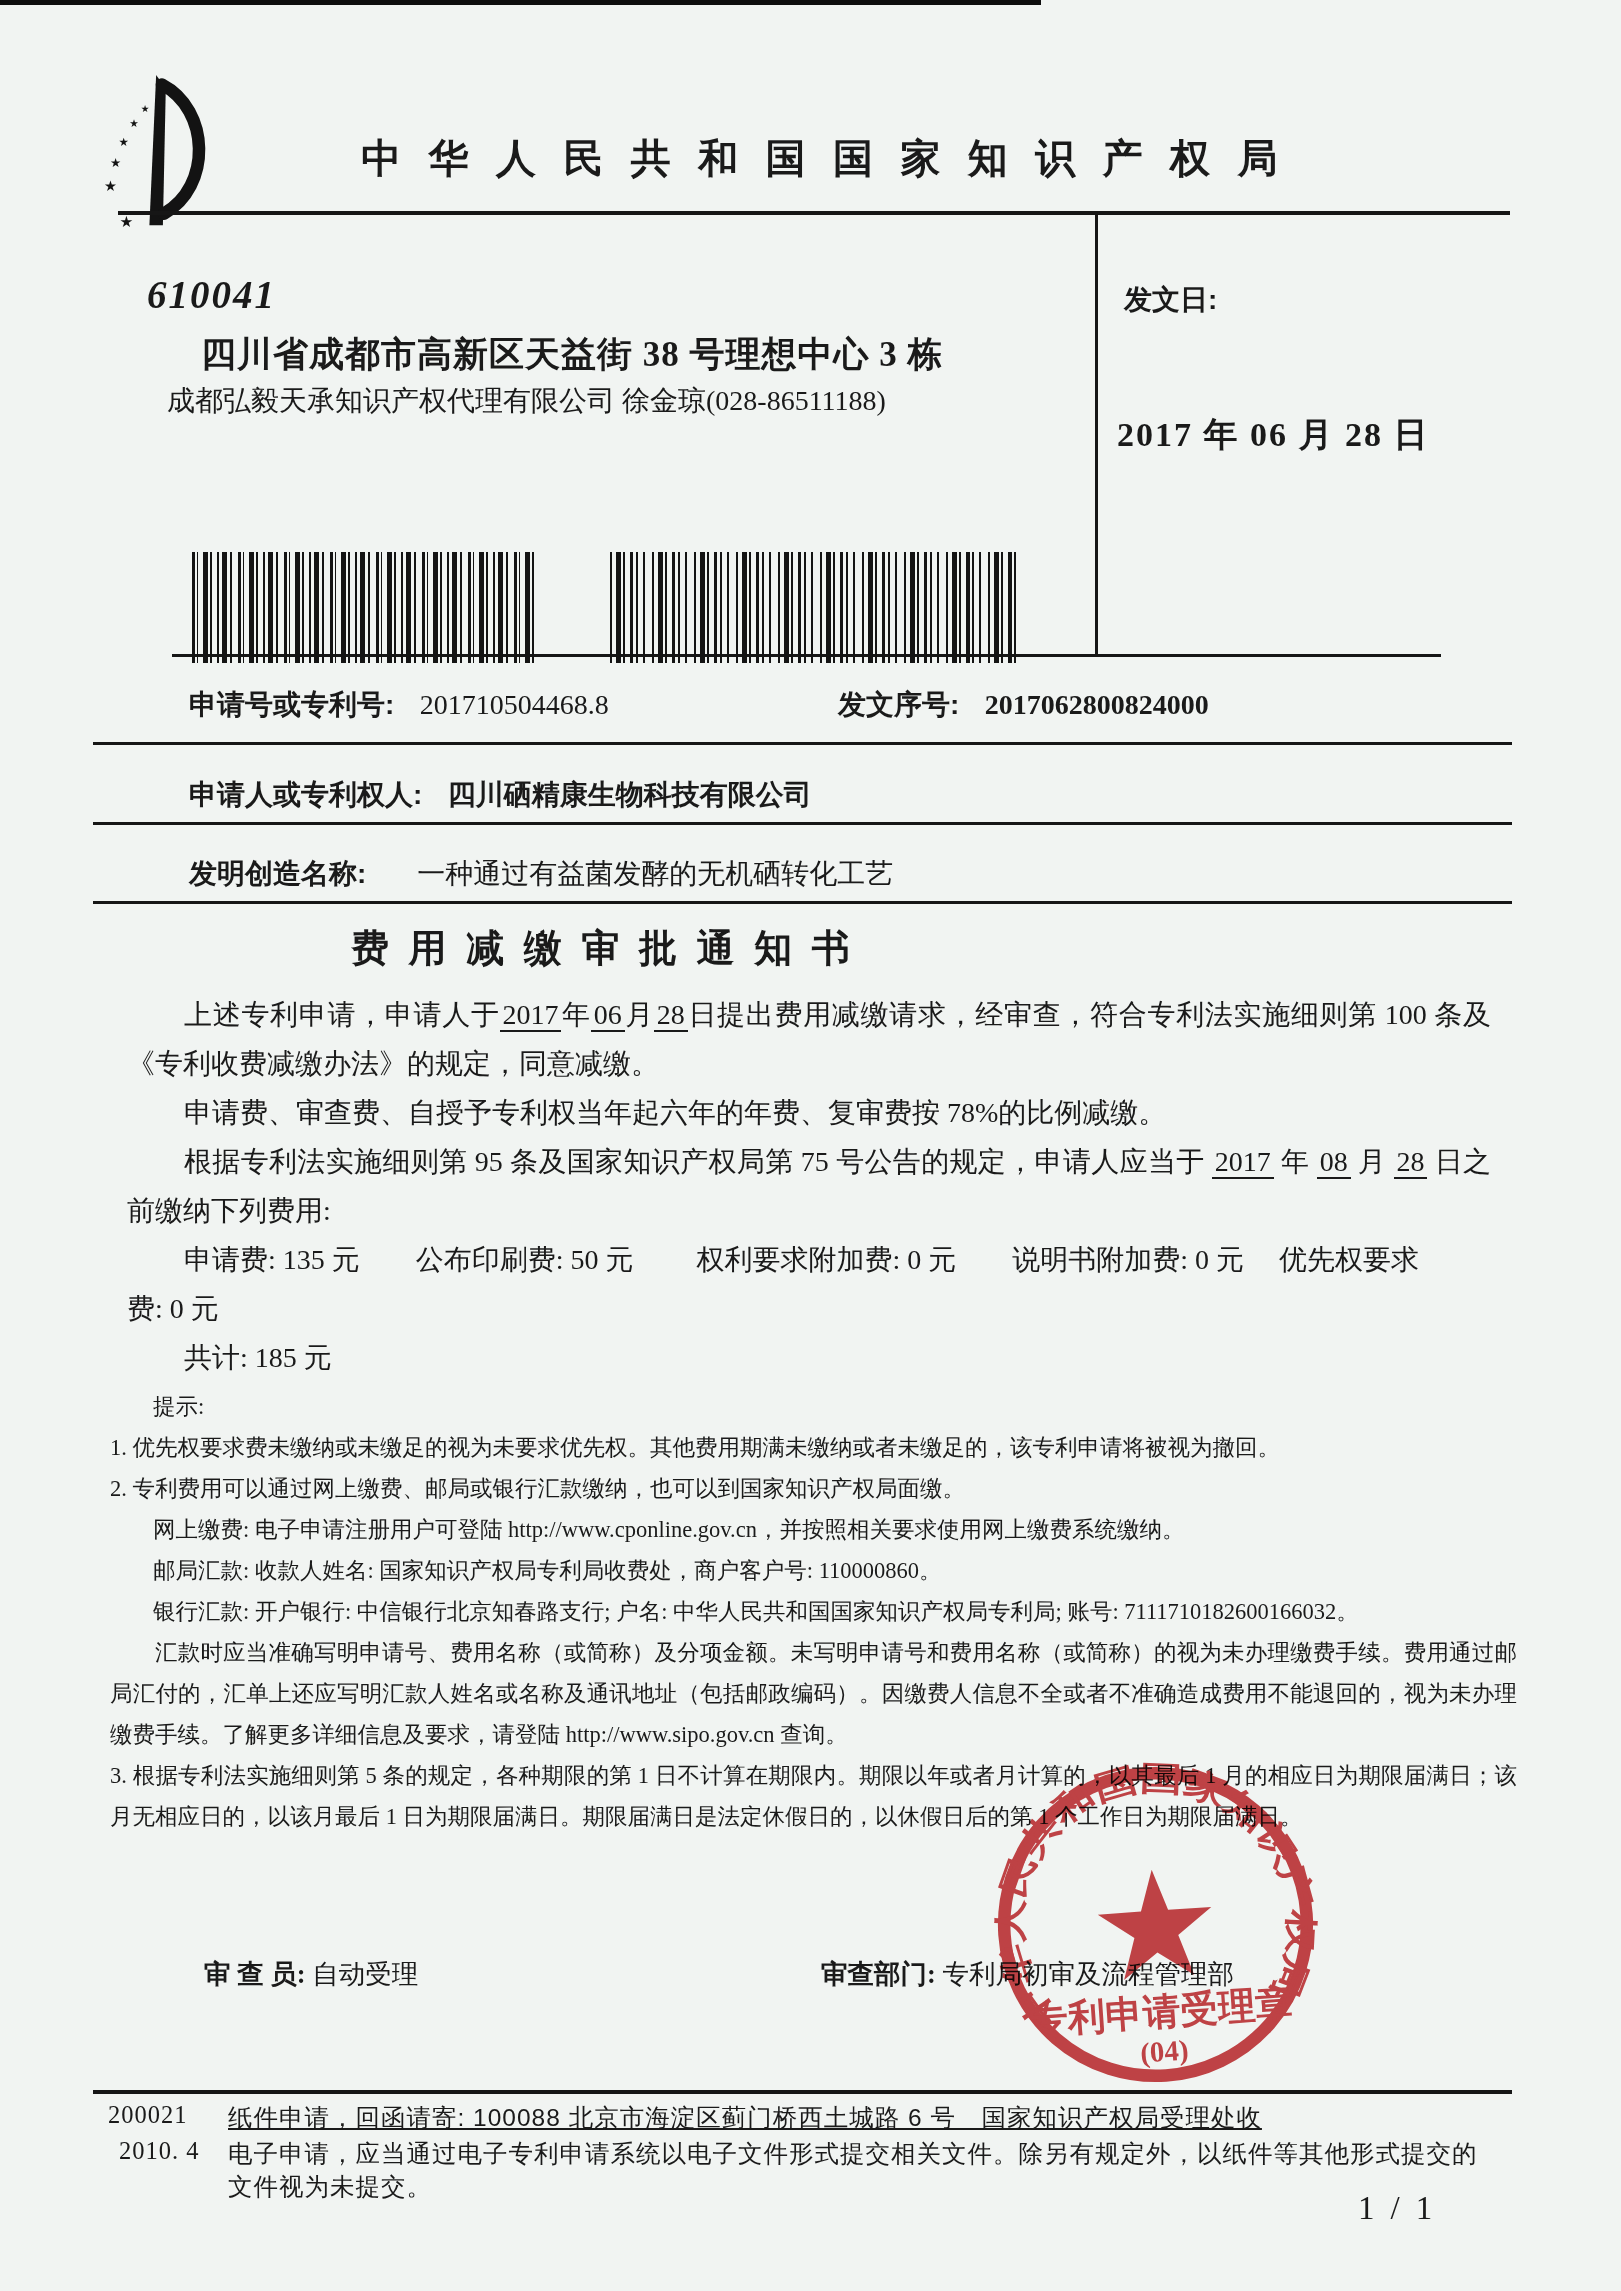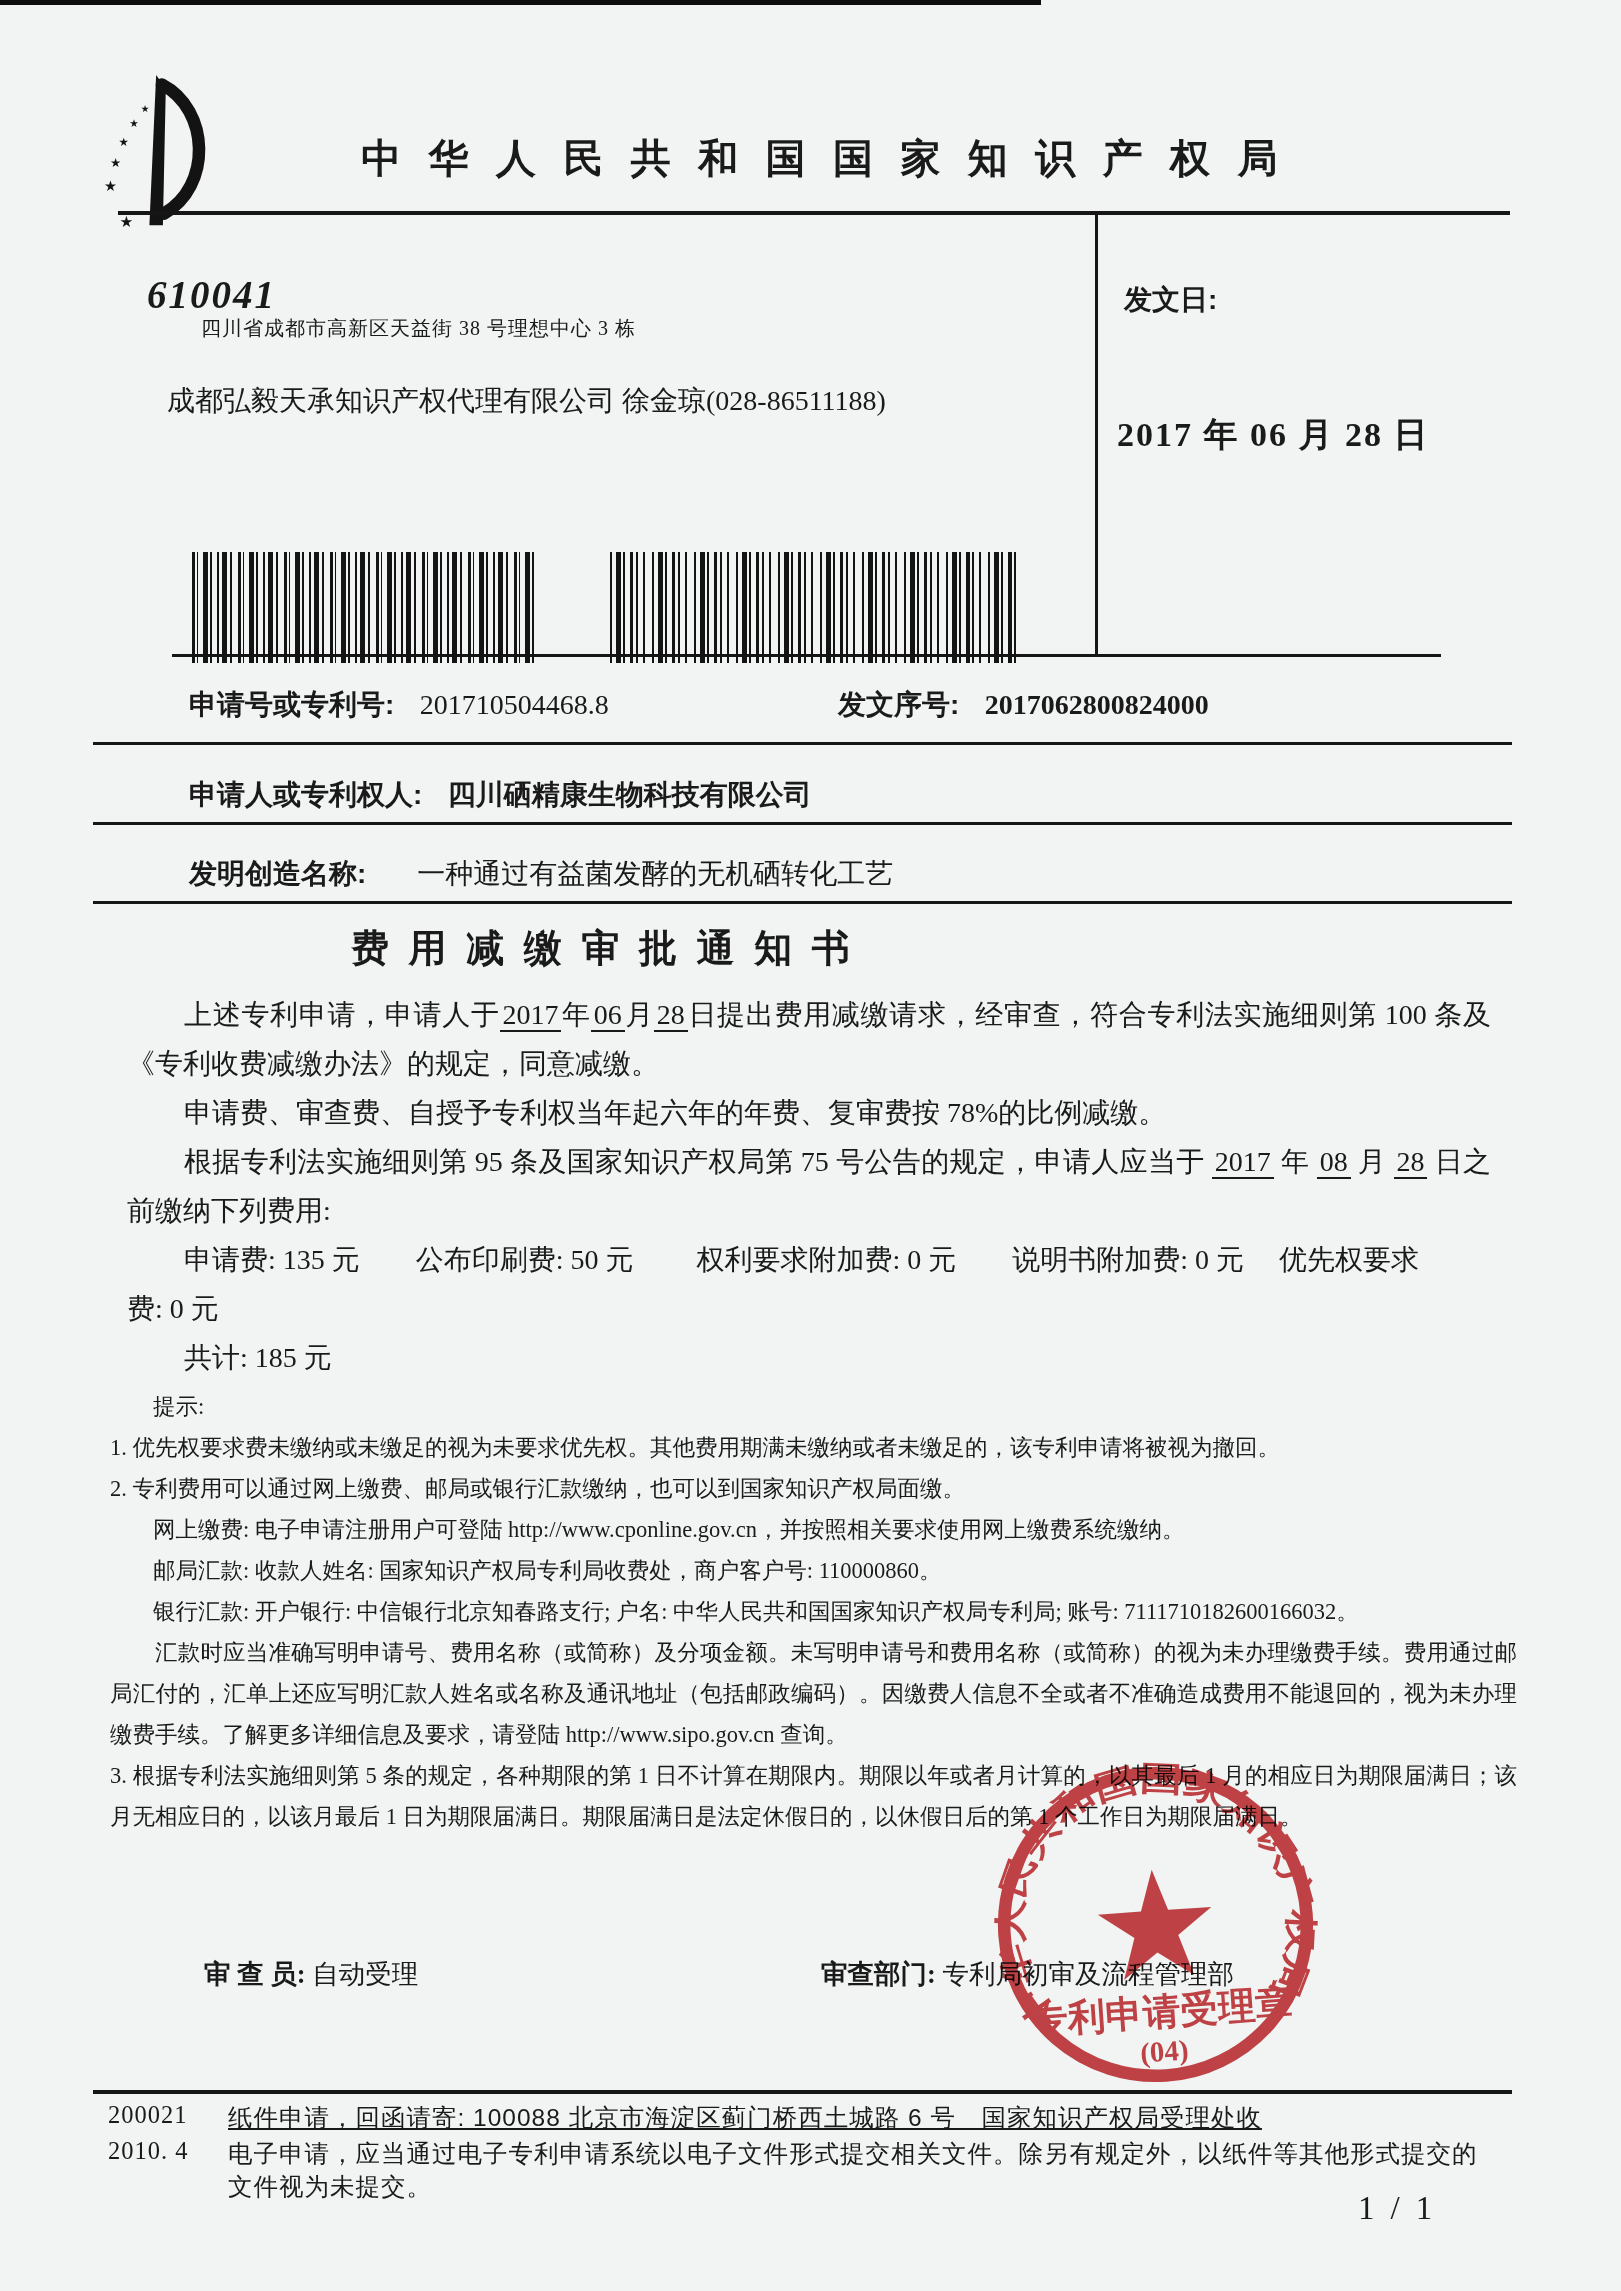--- a/index.html
+++ b/index.html
@@ -18,21 +18,21 @@
   
   .scan-artifact{position:absolute;left:0;top:0;width:1041px;height:4.9px;background:#0e0e0e;}
   .logo{left:102px;top:73px;width:116px;height:159px;}
   .authority{left:294px;top:131px;width:1078px;text-align:center;font-size:40px;
              font-weight:bold;letter-spacing:27.4px;font-family:var(--sans);white-space:nowrap;}
   .hr-header{left:118px;top:211px;width:1392px;height:3.9px;}
   .v-divider{left:1095px;top:213px;width:2.9px;height:443px;}
   .hr-box{left:172px;top:654px;width:1269px;height:2.9px;}
   
   .postal{left:147px;top:272px;font-size:39px;font-weight:bold;letter-spacing:2px;font-style:italic;}
-  .addr1{left:201px;top:315px;font-size:20px;letter-spacing:1px;}
+  .addr1{left:201px;top:331px;font-size:35px;letter-spacing:1px;font-weight:bold;}
   .addr2{left:167px;top:382px;font-size:28px;}
   .dispatch-label{left:1124px;top:261px;font-size:28px;font-weight:600;margin-top:20px;}
   .dispatch-date{left:1117px;top:412px;font-size:34px;font-weight:600;letter-spacing:2px;white-space:nowrap;}
   
   .barcode{position:absolute;top:552px;height:111px;}
   .bc1{left:192px;width:342px;
     background:repeating-linear-gradient(90deg,#141414 0 2.9px,transparent 2.9px 4.9px,
       #141414 4.9px 5.9px,transparent 5.9px 10.8px,#141414 10.8px 15.7px,transparent 15.7px 17.6px,
       #141414 17.6px 19.6px,transparent 19.6px 25.5px,#141414 25.5px 27.4px,transparent 27.4px 30px,
       #141414 30px 35px,transparent 35px 38px,#141414 38px 40px,transparent 40px 46px);}
@@ -70,21 +70,21 @@
   .sig-left{position:absolute;left:204px;}
   .sig-right{position:absolute;left:821px;}
   
   .stamp{left:982px;top:1751px;width:347px;height:347px;transform:rotate(-4deg);
          mix-blend-mode:multiply;opacity:.93;}
   
   .hr-footer{left:93px;top:2090px;width:1419px;height:3.9px;}
   .f-code{position:absolute;left:108px;font-size:24.5px;letter-spacing:1px;}
   .f-text{position:absolute;left:228px;font-size:24.5px;font-family:var(--sans);font-weight:500;
           white-space:nowrap;letter-spacing:1px;}
-  .fc1{top:2101px;} .fc2{top:2137px;}
+  .fc1{top:2101px;} .fc2{top:2137px;margin-left:11px;}
   .ft1{top:2101px;text-decoration:underline;} .ft2{top:2137px;} .ft3{top:2170px;}
   .pagenum{left:1358px;top:2190px;font-size:33px;letter-spacing:3.9px;}
 </style>
 </head>
 <body>
 
 <div class="page">
 
   <div class="scan-artifact"></div>
 

